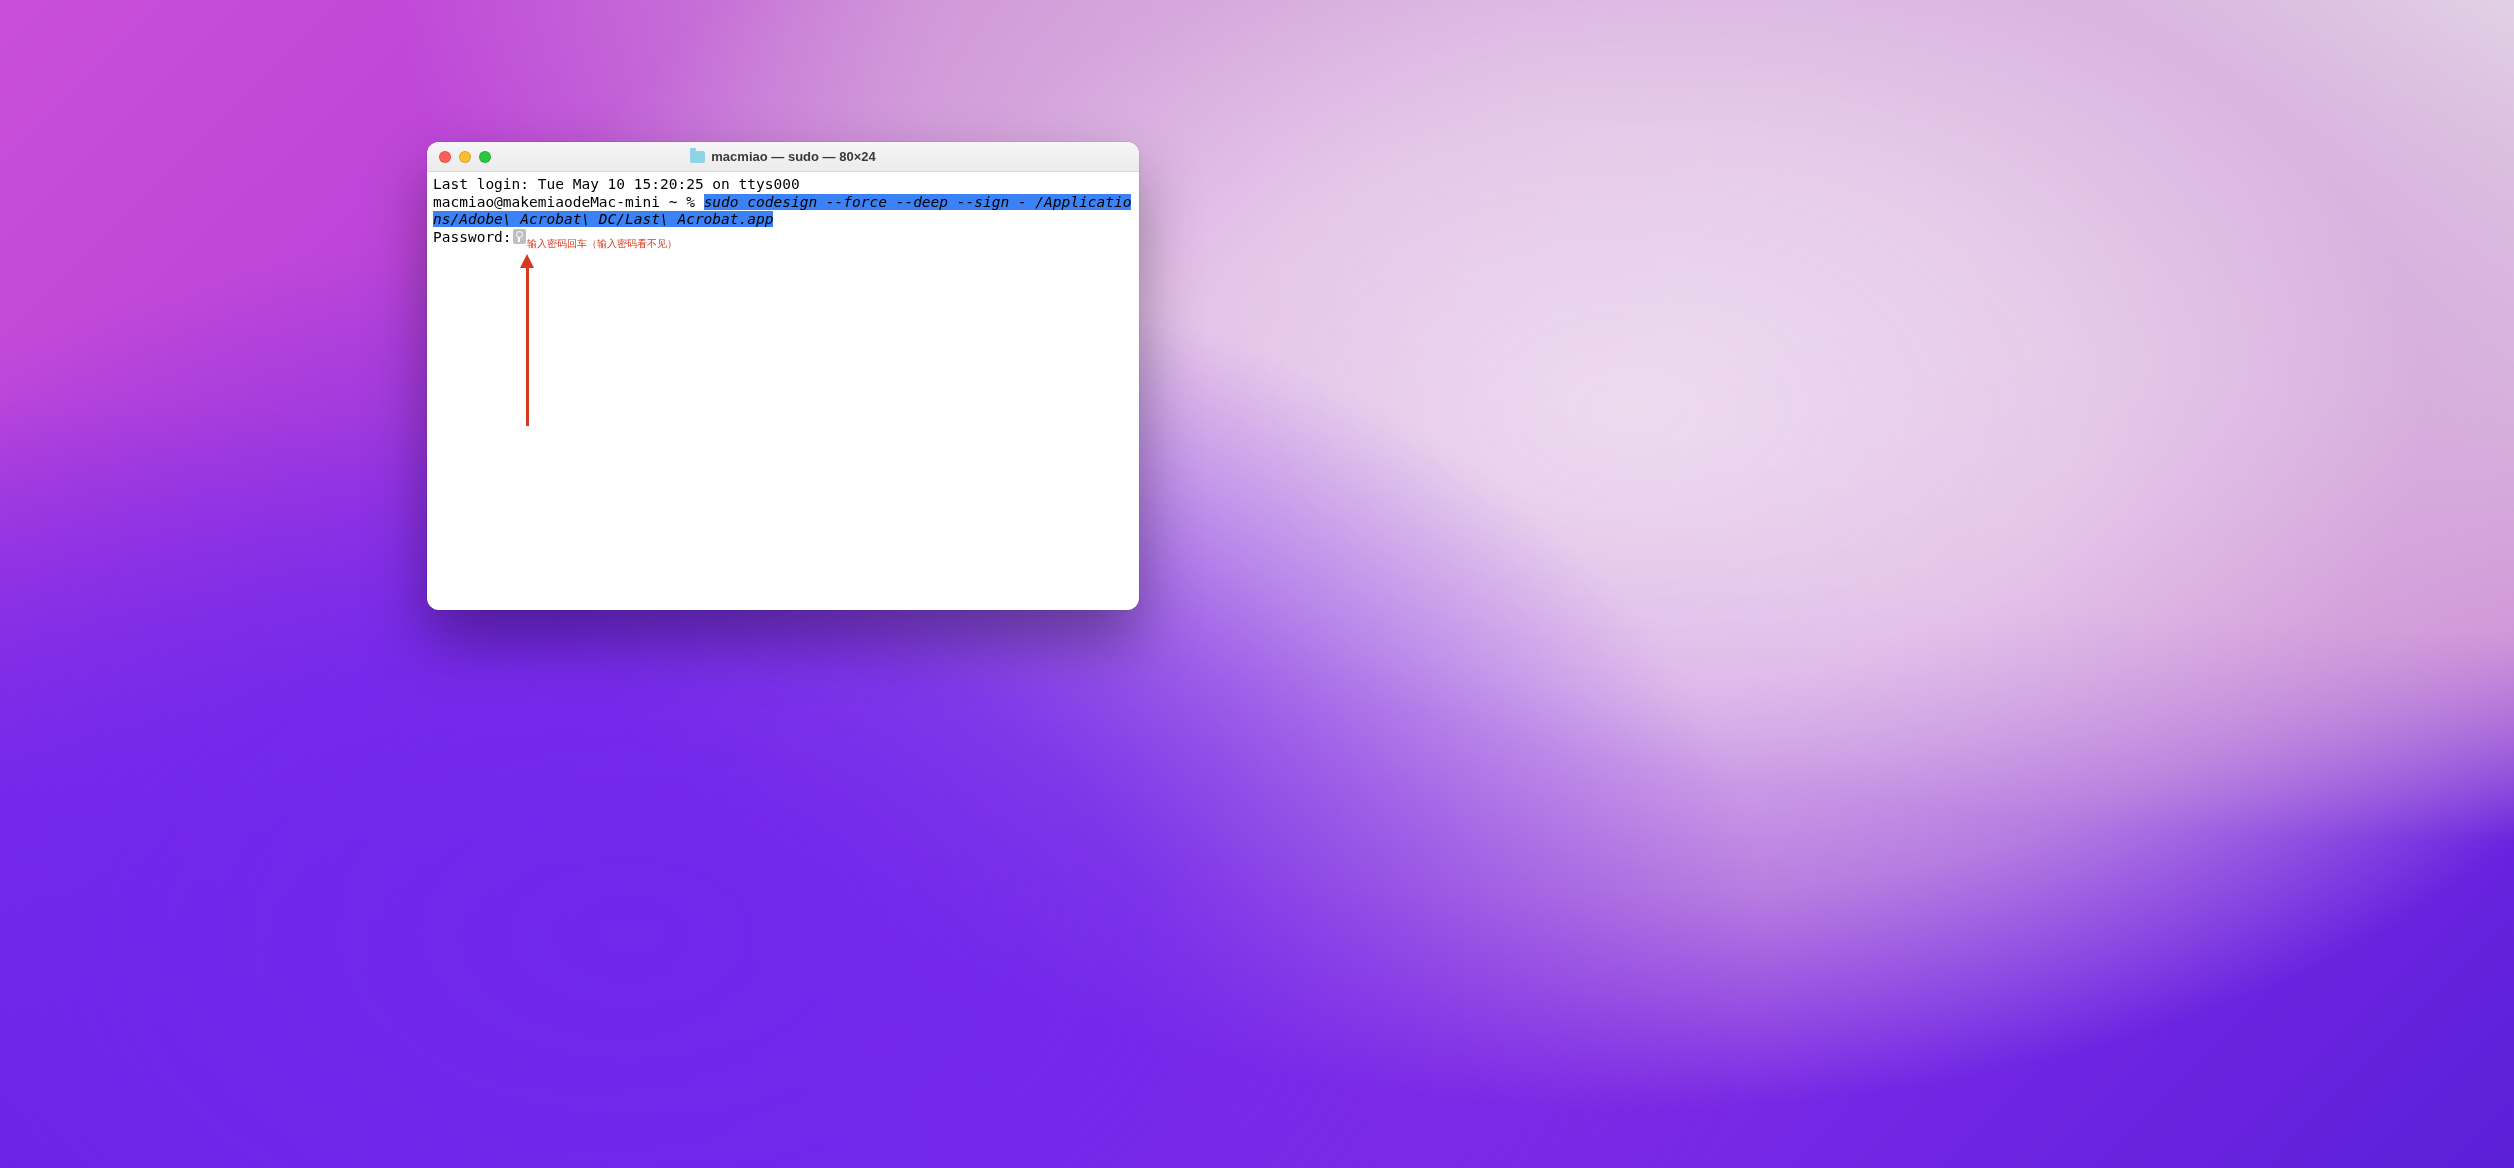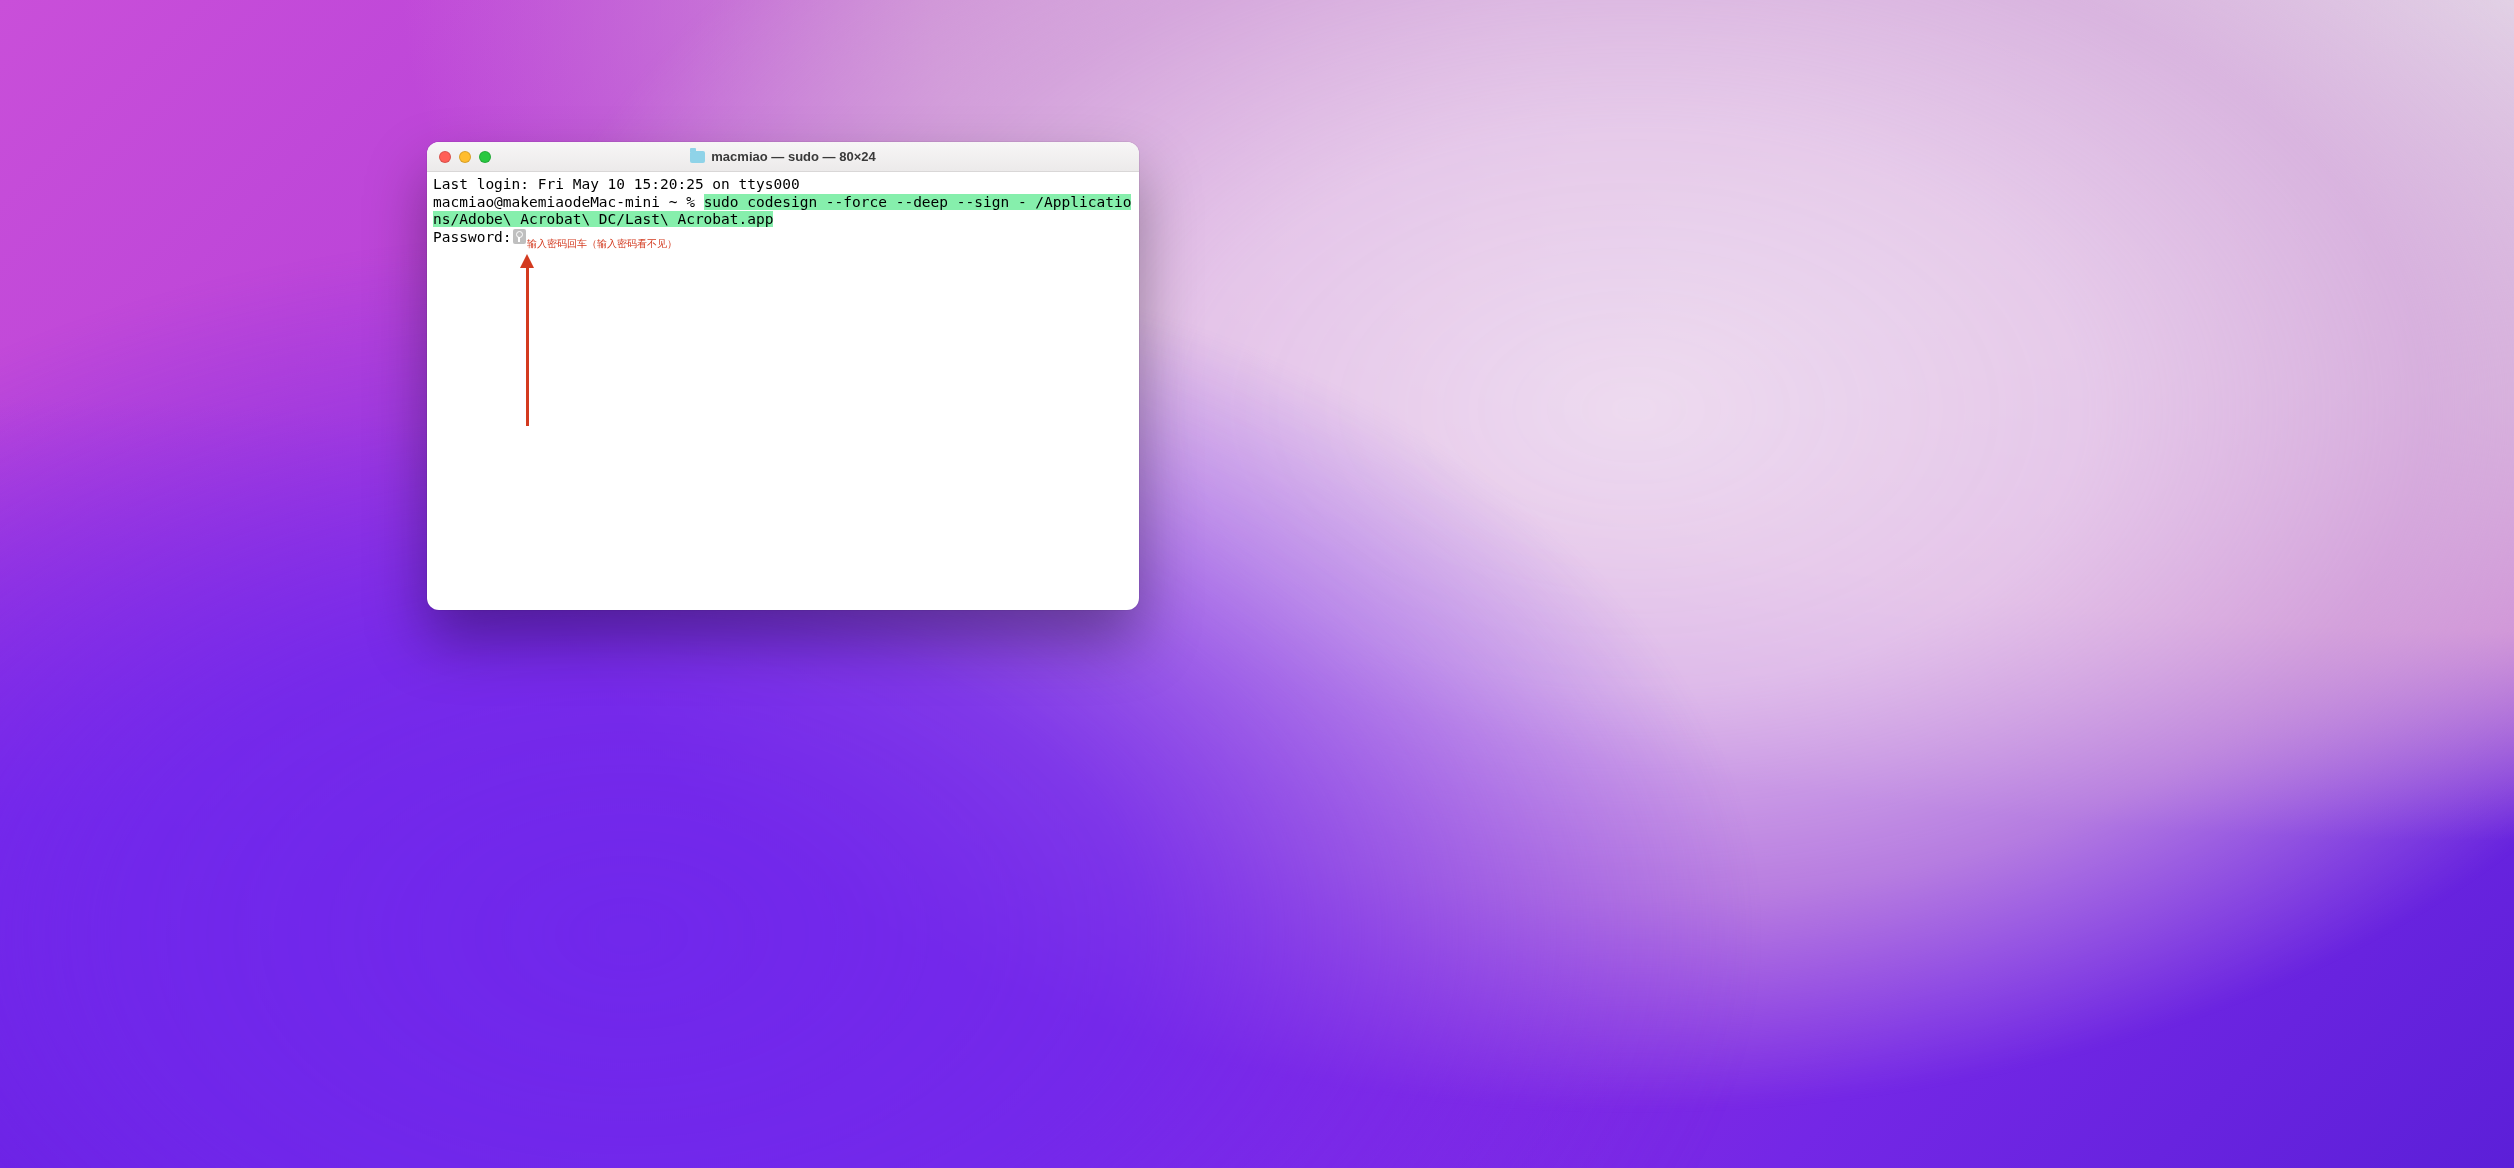--- a/index.html
+++ b/index.html
@@ -71,21 +71,21 @@
     flex:1 1 auto;
     padding: 4px 6px;
     font-family: "Menlo","Monaco","Consolas",monospace;
     font-size: 14.5px;
     line-height: 1.22;
     color:#000;
     white-space: pre-wrap;
     word-break: break-all;
     position:relative;
   }
-  .hl { background:#86efac; }
+  .hl { background:#3b82f6;font-style:italic; }
   .key-icon {
     display:inline-block; width:13px; height:15px; vertical-align:-2px;
     background:#bfbfbf; border-radius:2px; position:relative; margin-left:1px;
   }
   .key-icon::after{
     content:""; position:absolute; left:3px; top:2px; width:5px; height:5px;
     border:1.5px solid #fff; border-radius:50%;
   }
   .key-icon::before{
     content:""; position:absolute; left:5.5px; top:8px; width:2px; height:5px; background:#fff;
@@ -122,21 +122,21 @@
         <div class="dot red"></div>
         <div class="dot yellow"></div>
         <div class="dot green"></div>
       </div>
       <div class="title-center">
         <span class="folder-icon"></span>
         <span>macmiao — sudo — 80×24</span>
       </div>
     </div>
 
-    <div class="term"><span>Last login: Fri May 10 15:20:25 on ttys000</span>
+    <div class="term"><span>Last login: Tue May 10 15:20:25 on ttys000</span>
 <span>macmiao@makemiaodeMac-mini ~ % </span><span class="hl">sudo codesign --force --deep --sign - /Applicatio</span>
 <span class="hl">ns/Adobe\ Acrobat\ DC/Last\ Acrobat.app</span>
 <span>Password:</span><span class="key-icon"></span>
 
       
       <div class="annotation" style="left:100px; top:66px;">输入密码回车（输入密码看不见）</div>
       <div class="arrow-head" style="left:93px; top:82px;"></div>
       <div class="arrow-line" style="left:99px; top:94px; width:3px; height:160px;"></div>
     </div>
   </div>

